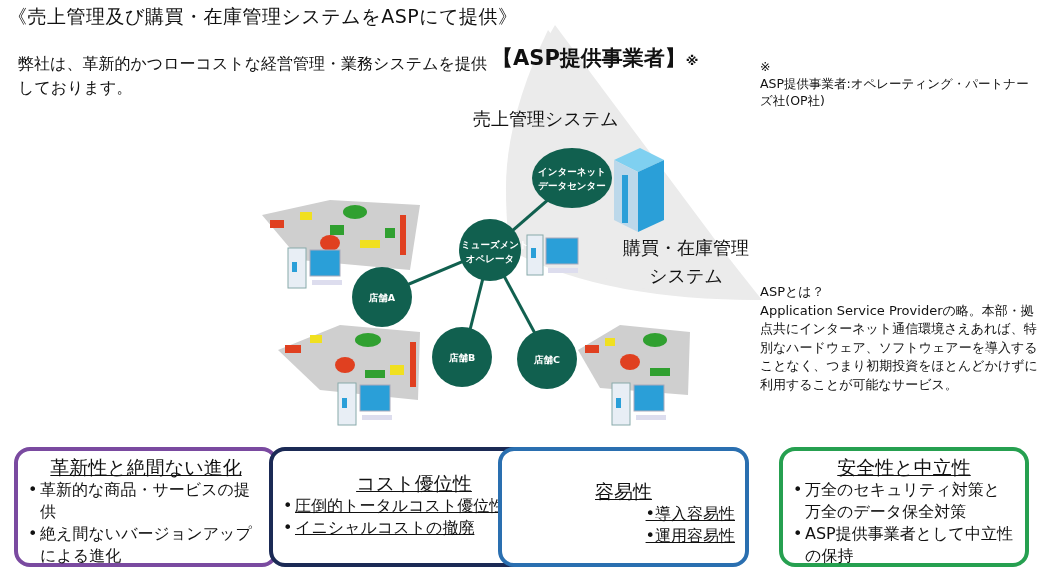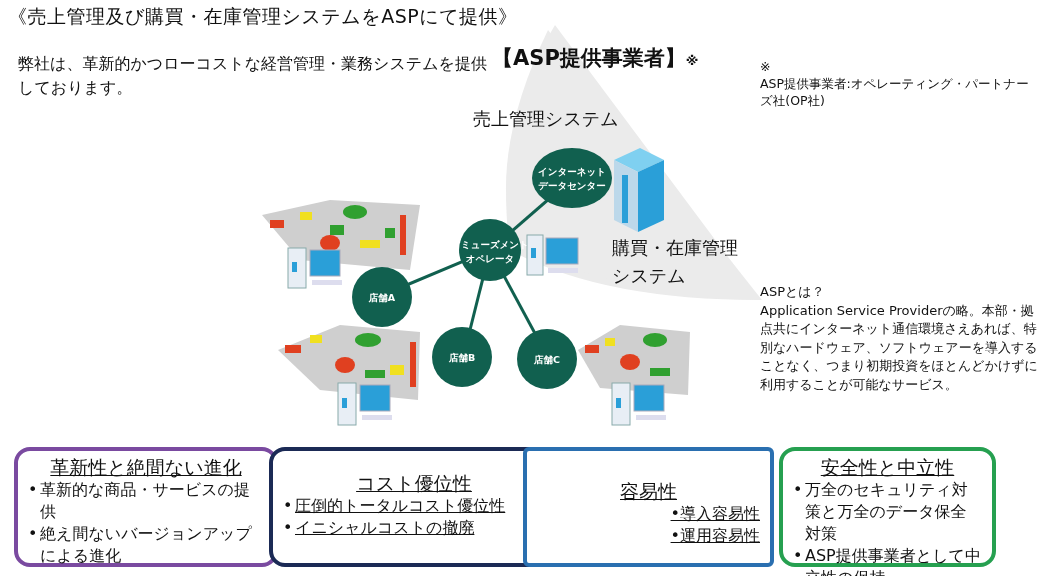--- a/index.html
+++ b/index.html
@@ -5,34 +5,34 @@
   html, body { margin:0; padding:0; background:#ffffff; }
   body { width:1038px; height:576px; position:relative; overflow:hidden;
          font-family:"DejaVu Sans", "Liberation Sans", sans-serif; color:#111; }
   .abs { position:absolute; }
   .title { left:8px; top:4px; font-size:19px; white-space:nowrap; letter-spacing:0.5px; }
   .intro { left:18px; top:52px; font-size:16px; line-height:24px; width:470px; }
   .asp-heading { left:492px; top:44px; font-size:21px; font-weight:bold; white-space:nowrap; }
   .asp-heading .mark { font-size:13px; }
   .note { left:760px; top:58px; font-size:12.5px; line-height:17px; width:270px; }
   .sales-sys { left:473px; top:107px; font-size:18px; white-space:nowrap;text-align:right; }
-  .purchase-sys { left:612px; top:234px; font-size:18px; line-height:28px; width:148px; }
+  .purchase-sys { left:612px; top:234px; font-size:18px; line-height:28px; text-align:center; width:148px; }
   .asp-def { left:760px; top:283px; font-size:13px; line-height:18.5px; width:280px; }
   svg.diagram { position:absolute; left:0; top:0; }
   .box { position:absolute; top:447px; height:120px; border-radius:16px; border:4px solid;
          box-sizing:border-box; padding:4px 10px; background:#fff; }
   .box h3 { margin:0; font-size:19px; font-weight:normal; text-decoration:underline;
             text-align:center; line-height:24px; }
   .box ul { margin:0; padding:0; list-style:none; font-size:16px; line-height:22px; }
   .box li { position:relative; padding-left:12px; }
   .box li::before { content:"•"; position:absolute; left:0; }
   .b1 { left:14px; width:264px; border-color:#7a4aa0; }
   .b2 { left:269px; width:290px; border-color:#1b2a55;text-decoration:underline; }
-  .b3 { left:523px; width:251px; border-color:#2a6fb0;border-radius:6px; }
-  .b4 { left:779px; width:217px; border-color:#26a050; }
+  .b3 { left:498px; width:251px; border-color:#2a6fb0; }
+  .b4 { left:779px; width:250px; border-color:#26a050; }
   .b2 h3 { margin-top:16px; }
   .b3 h3 { margin-top:24px; }
   .b3 ul { text-align:right;text-decoration:underline; }
   .b3 li { padding-left:0; }
   .b3 li::before { position:static; }
   .node-label { font-family:"DejaVu Sans", sans-serif; fill:#fff; font-size:9.5px; font-weight:bold; }
 </style>
 </head>
 <body>
 

